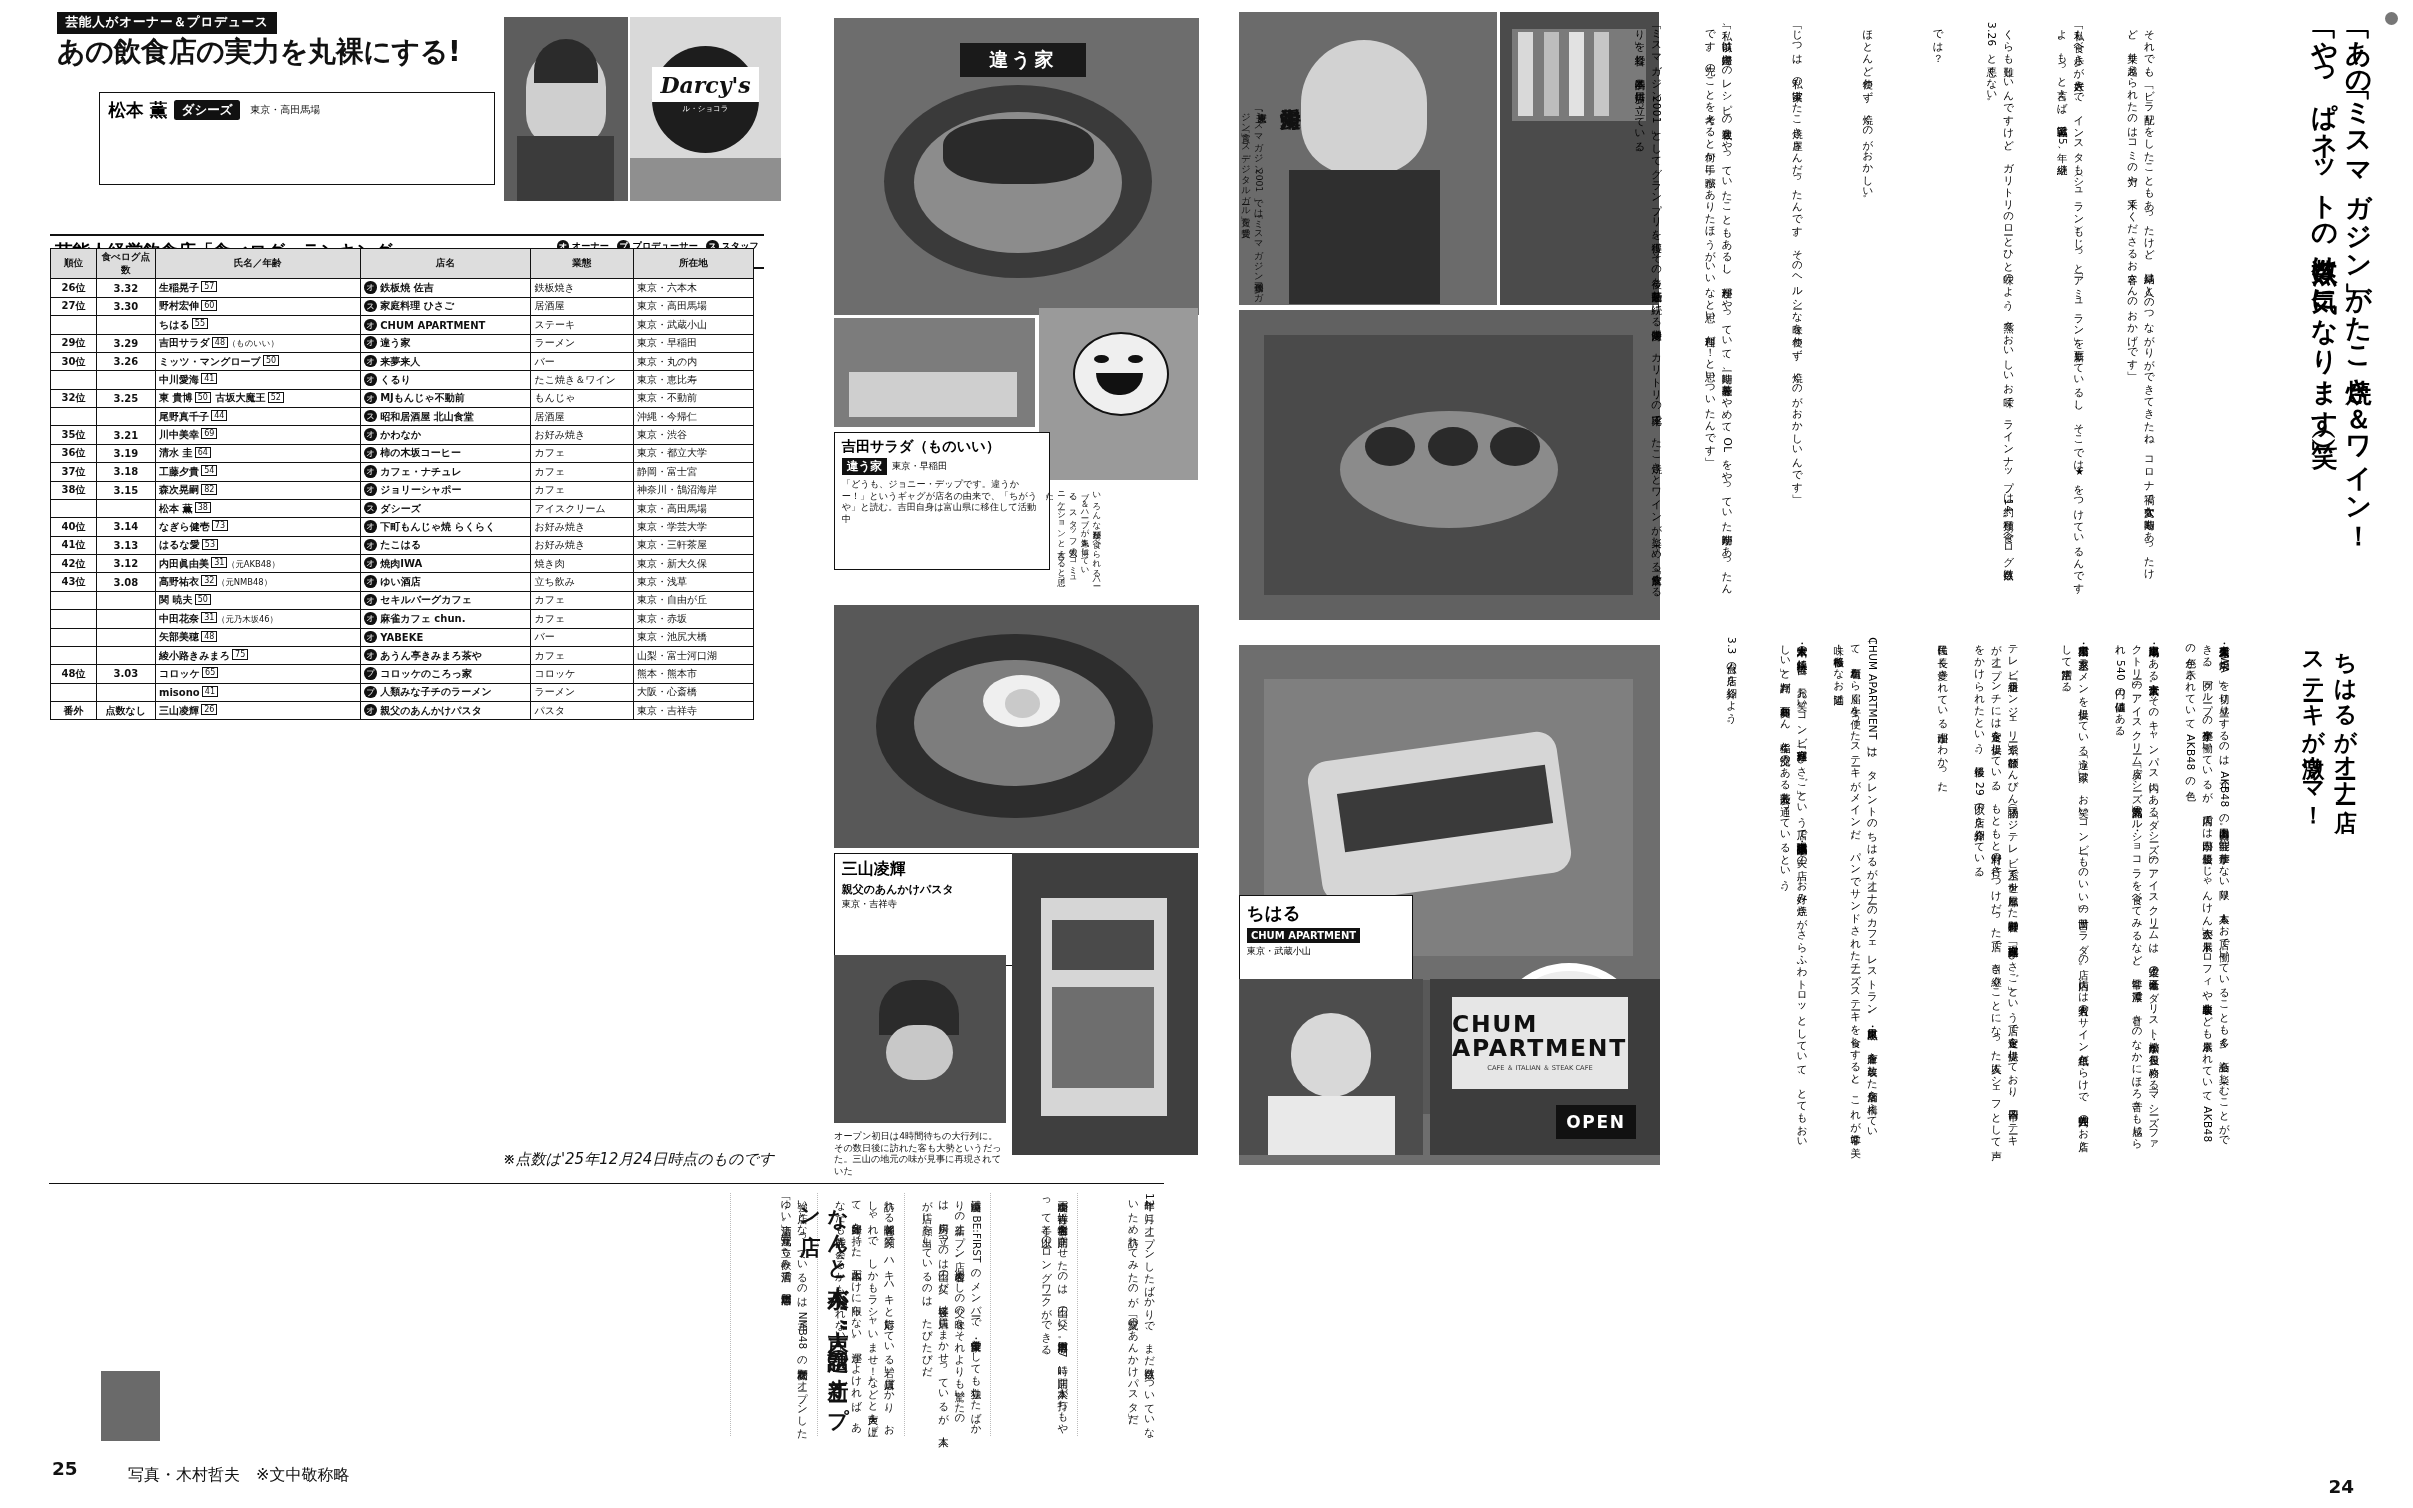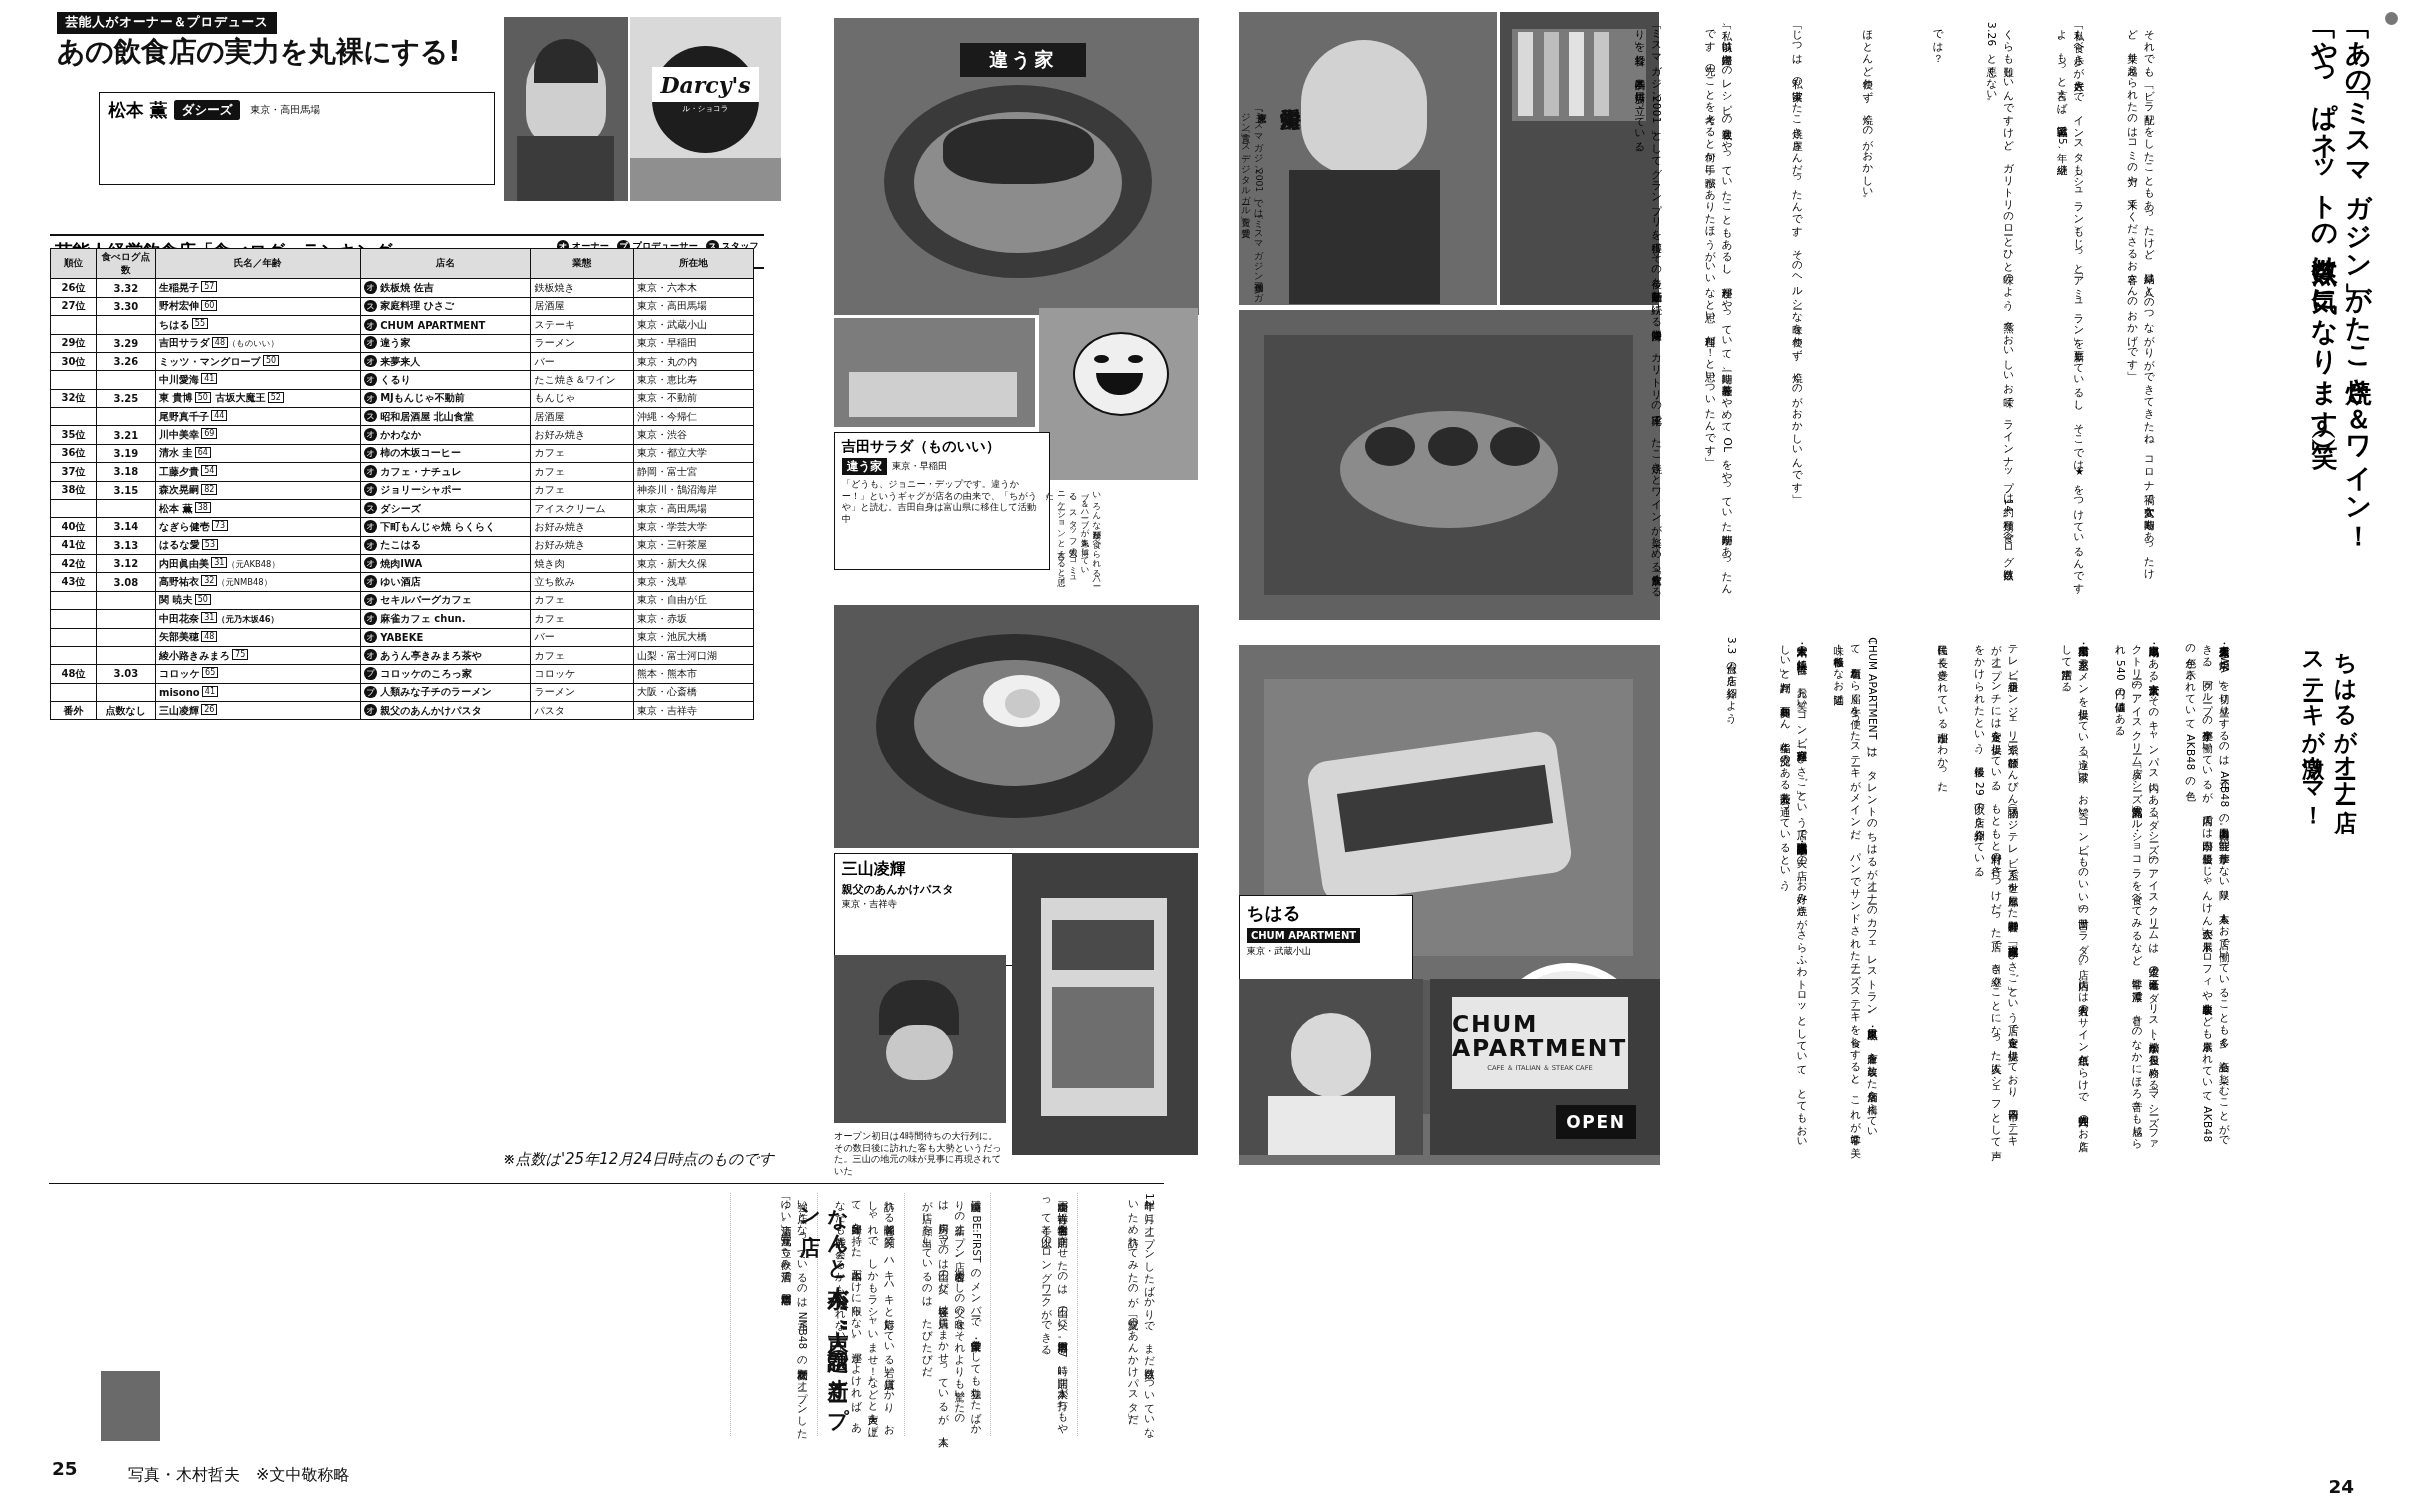--- a/index.html
+++ b/index.html
@@ -257,21 +257,21 @@
             <td class="rk"></td>
             <td class="sc"></td>
             <td class="nm"><span>関 暁夫</span><span class="age">50</span></td>
             <td class="sh"><span class="role">オ</span><span class="shopname">セキルバーグカフェ</span></td>
             <td class="gy">カフェ</td>
             <td class="ad">東京・自由が丘</td>
           </tr>
           <tr>
             <td class="rk"></td>
             <td class="sc"></td>
-            <td class="nm"><span>中田花奈</span><span class="age">31</span><span style="font-size:8.4px;font-weight:bold;">（元乃木坂46）</span></td>
+            <td class="nm"><span>中田花奈</span><span class="age">31</span><span style="font-size:8.4px;font-weight:normal;">（元乃木坂46）</span></td>
             <td class="sh"><span class="role">オ</span><span class="shopname">麻雀カフェ chun.</span></td>
             <td class="gy">カフェ</td>
             <td class="ad">東京・赤坂</td>
           </tr>
           <tr>
             <td class="rk"></td>
             <td class="sc"></td>
             <td class="nm"><span>矢部美穂</span><span class="age">48</span></td>
             <td class="sh"><span class="role">オ</span><span class="shopname">YABEKE</span></td>
             <td class="gy">バー</td>

